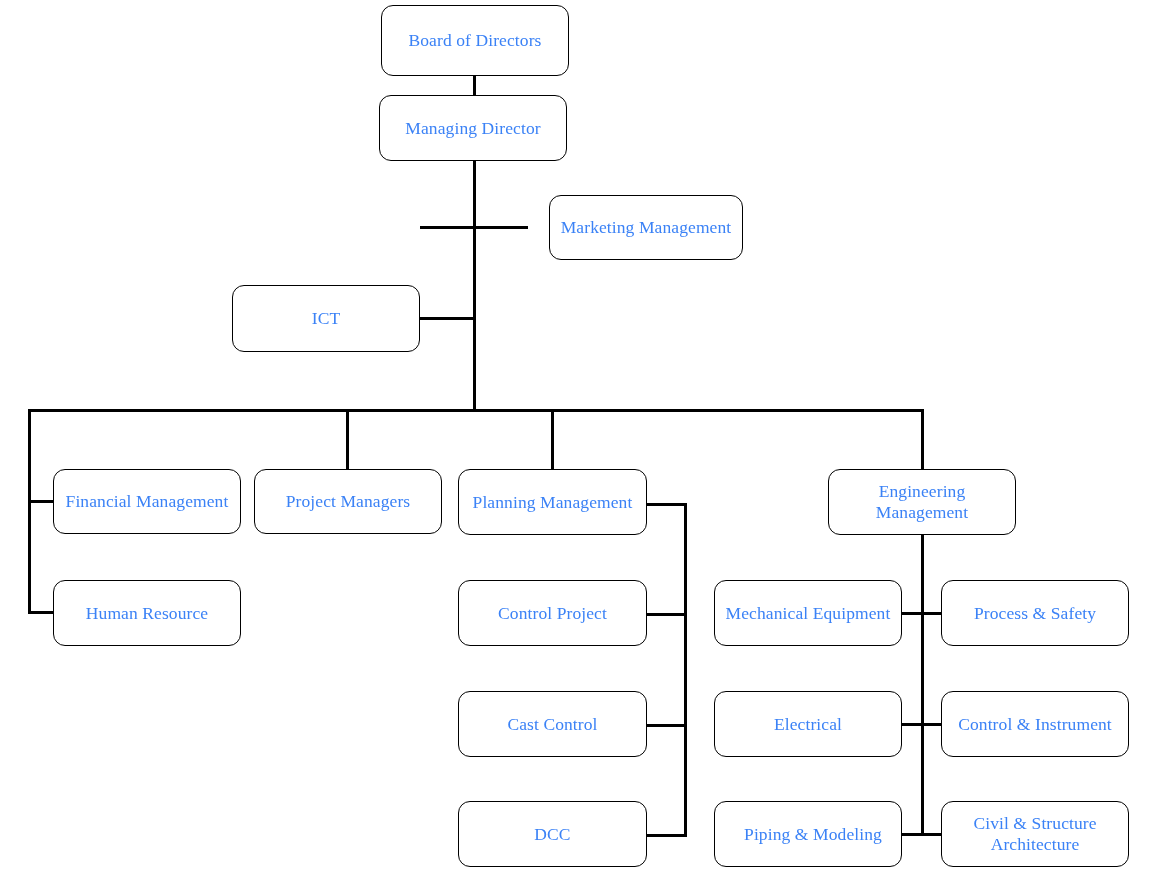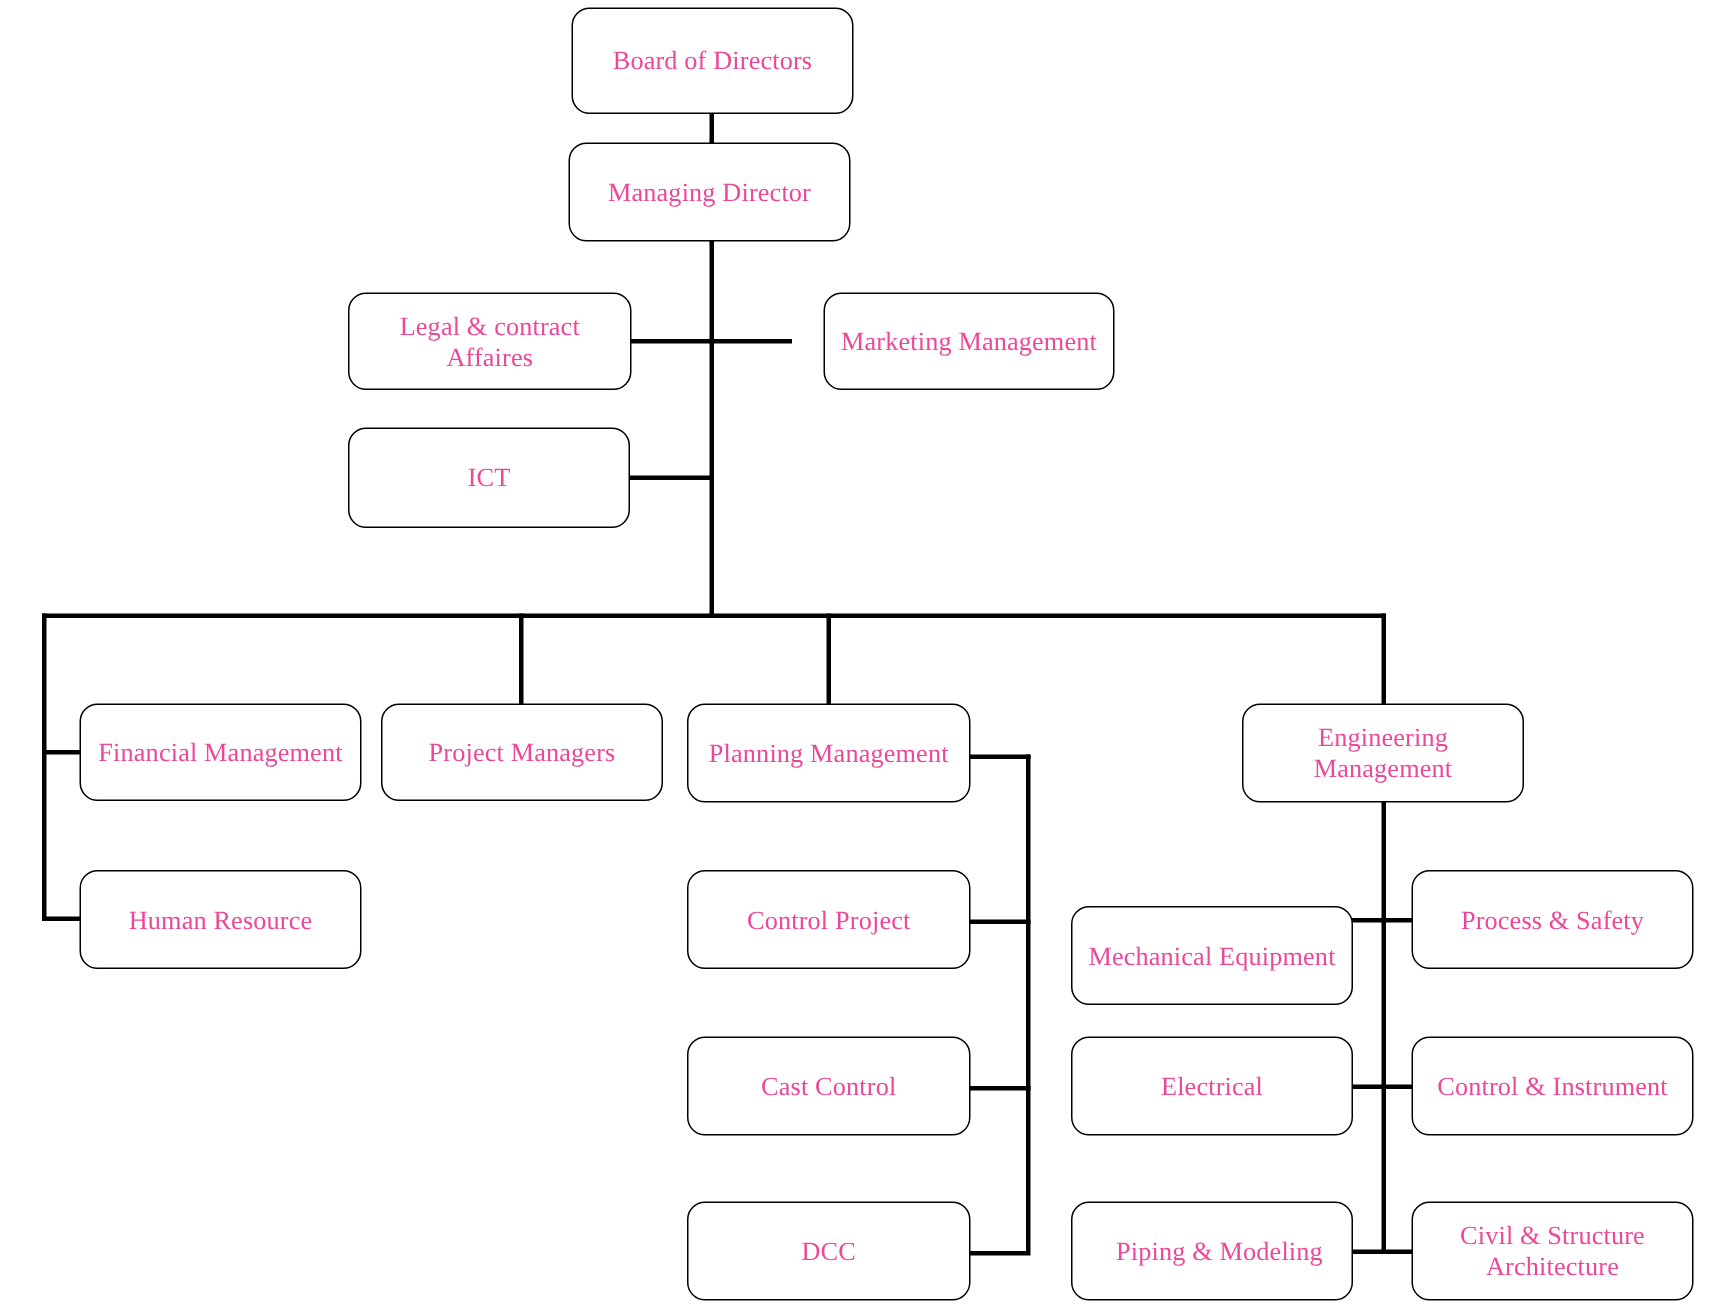--- a/index.html
+++ b/index.html
@@ -19,21 +19,21 @@
   .node {
     position: absolute;
     box-sizing: border-box;
     border: 1.6px solid #000000;
     border-radius: 12px;
     background: #ffffff;
     display: flex;
     align-items: center;
     justify-content: center;
     text-align: center;
-    color: #ec4899;
+    color: #3b82f6;
     font-size: 17.5px;
     line-height: 1.18;
     letter-spacing: 0.1px;
     padding: 2px 6px;
     z-index: 3;
   }
   .node .label {
     display: block;
     width: 100%;
   }
@@ -90,23 +90,20 @@
   <div class="conn h" style="left:921px; top:833px; width:22px;"></div>
 
   <div class="node" style="left:381px; top:5px; width:188px; height:71px;">
     <span class="label">Board of Directors</span>
   </div>
 
   <div class="node" style="left:379px; top:95px; width:188px; height:66px;justify-content:center;">
     <span class="label">Managing Director</span>
   </div>
 
-  <div class="node" style="left:232px; top:195px; width:189px; height:65px;">
-    <span class="label">Legal &amp; contract Affaires</span>
-  </div>
 
   <div class="node" style="left:549px; top:195px; width:194px; height:65px;">
     <span class="label">Marketing Management</span>
   </div>
 
   <div class="node" style="left:232px; top:285px; width:188px; height:67px;">
     <span class="label">ICT</span>
   </div>
 
   <div class="node" style="left:53px; top:469px; width:188px; height:65px;">
@@ -134,21 +131,21 @@
   </div>
 
   <div class="node" style="left:458px; top:801px; width:189px; height:66px;">
     <span class="label">DCC</span>
   </div>
 
   <div class="node" style="left:828px; top:469px; width:188px; height:66px;">
     <span class="label">Engineering Management</span>
   </div>
 
-  <div class="node" style="left:714px; top:580px; width:188px; height:66px;margin-top:24px;">
+  <div class="node" style="left:714px; top:580px; width:188px; height:66px;">
     <span class="label">Mechanical Equipment</span>
   </div>
 
   <div class="node" style="left:941px; top:580px; width:188px; height:66px;border-radius:12px;">
     <span class="label">Process &amp; Safety</span>
   </div>
 
   <div class="node" style="left:714px; top:691px; width:188px; height:66px;">
     <span class="label">Electrical</span>
   </div>

